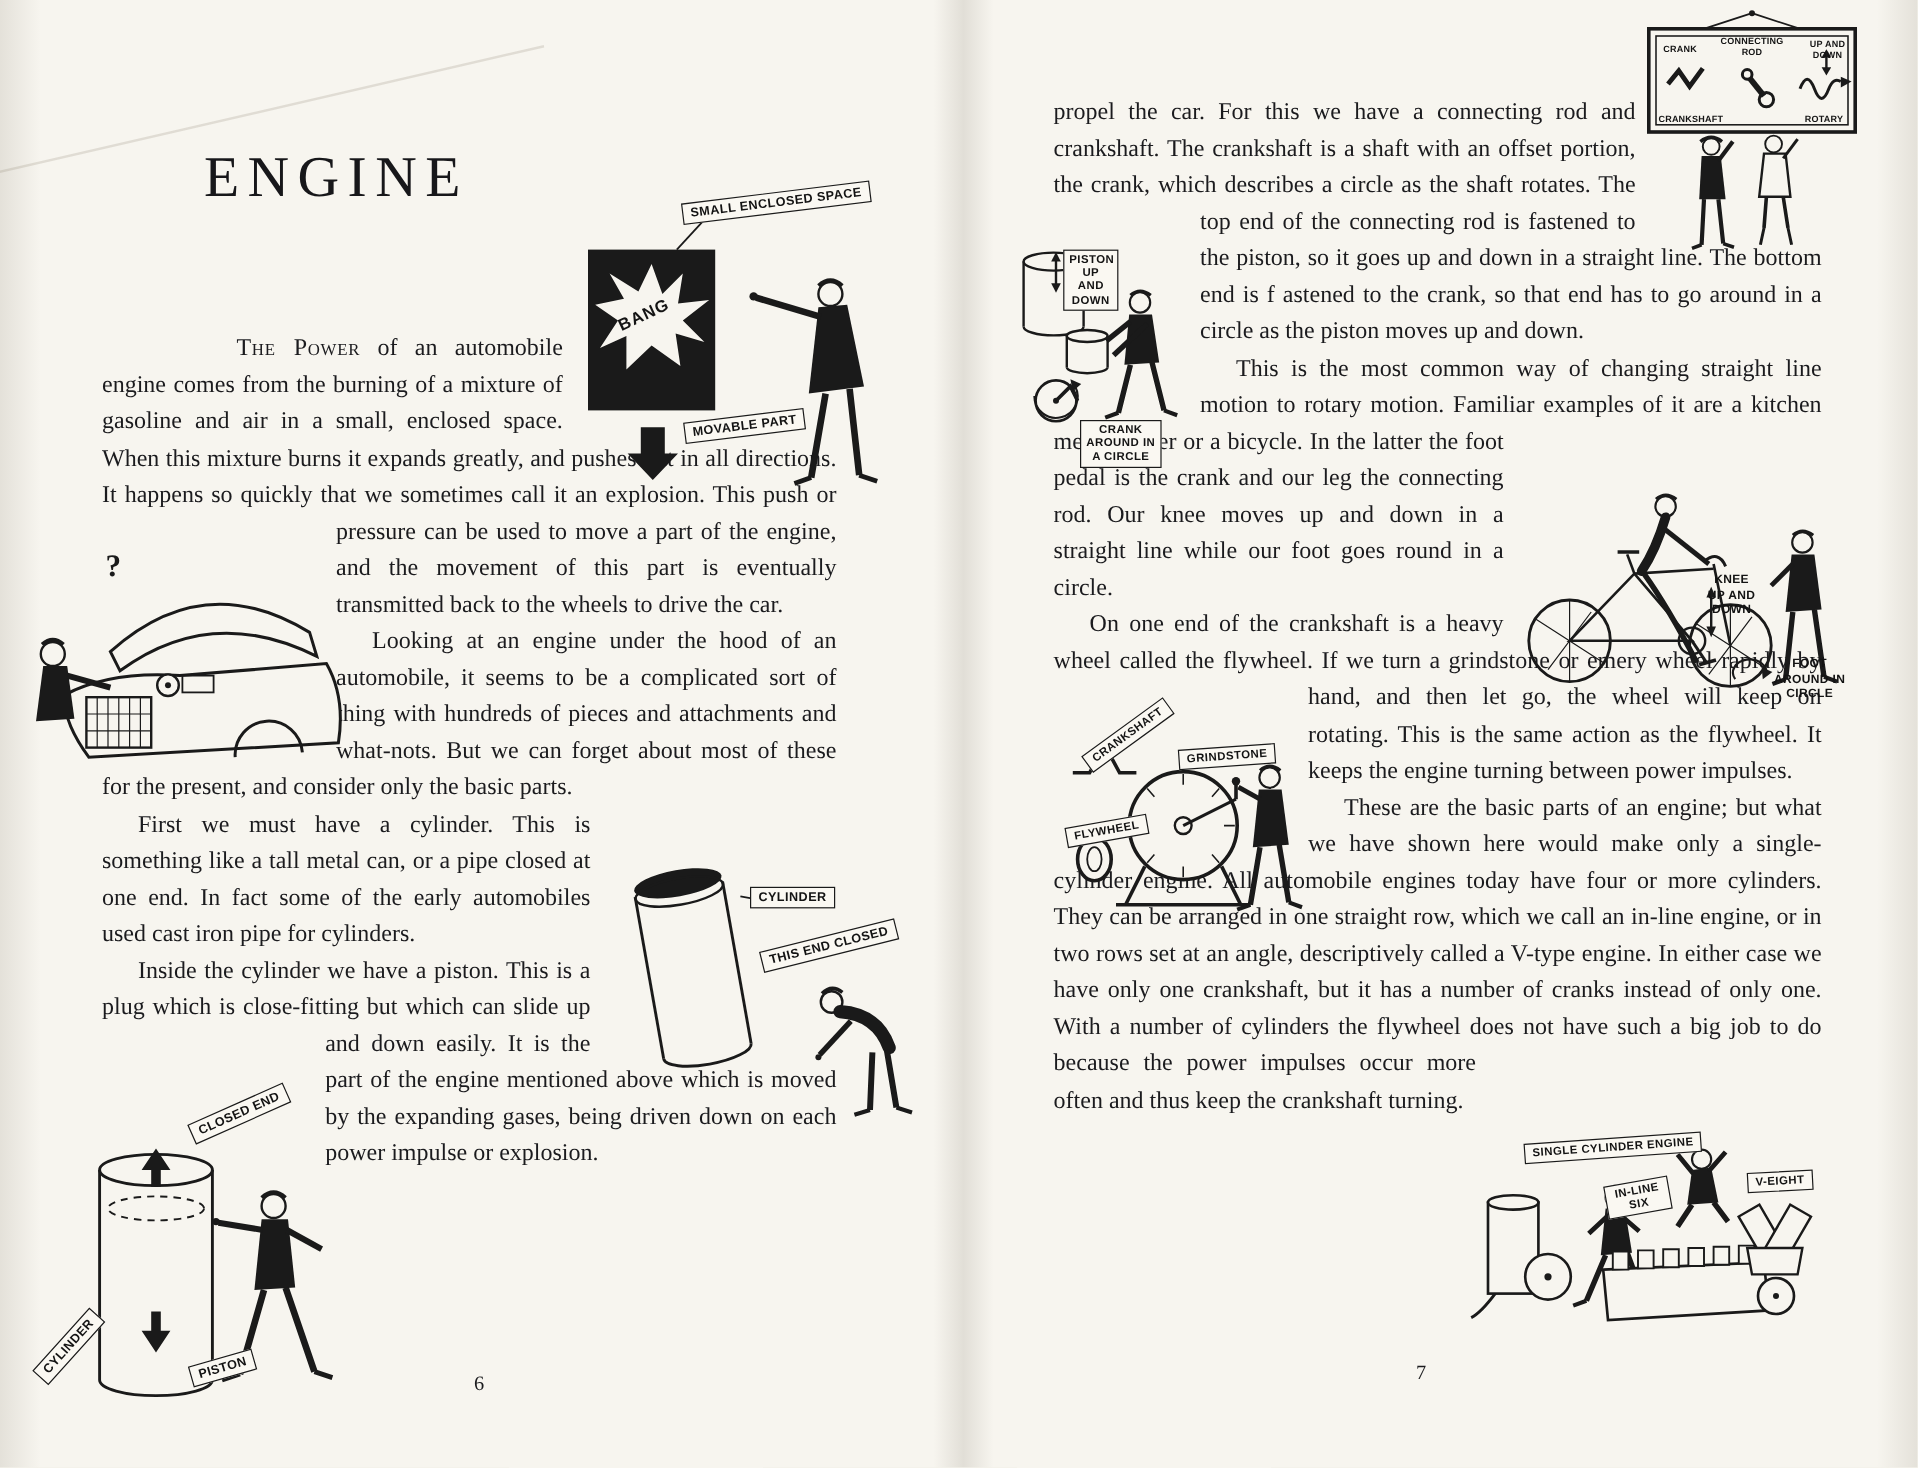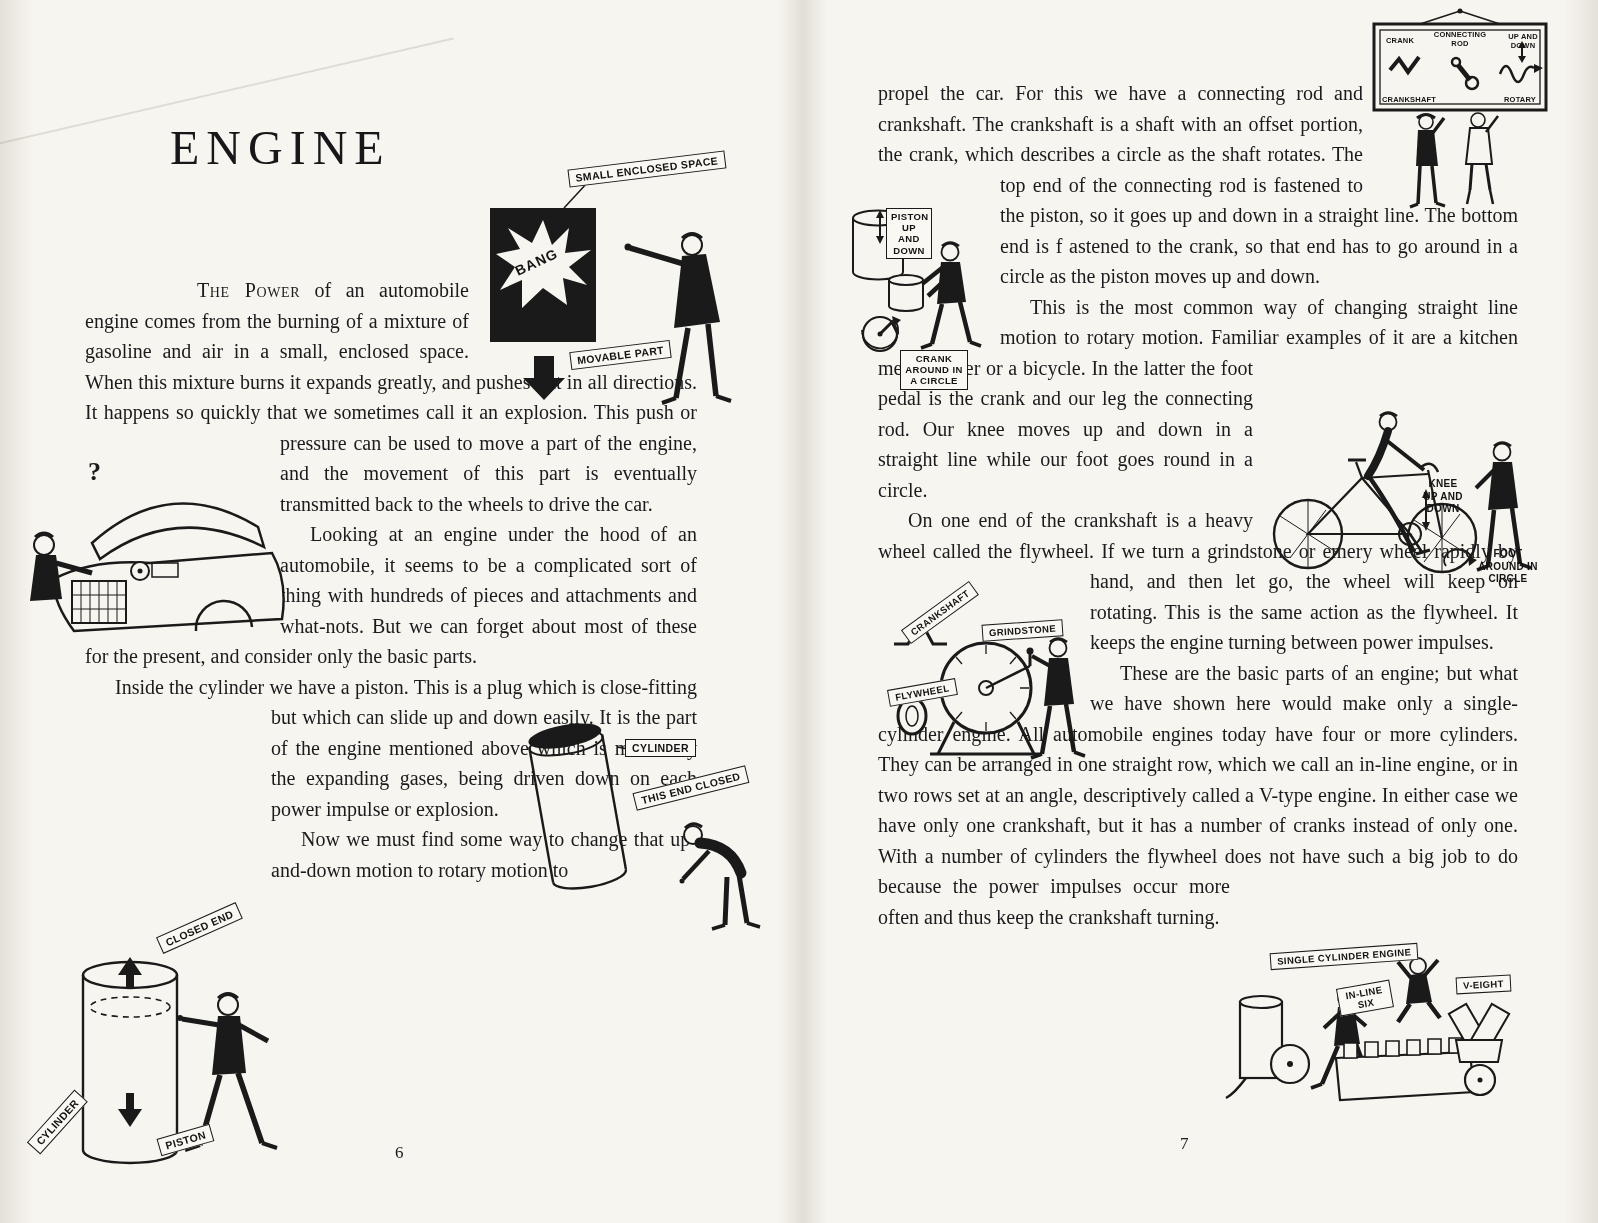--- a/index.html
+++ b/index.html
@@ -71,24 +71,24 @@
     <span class="spacer sp-explosion"></span>
     <h1 class="title-engine">ENGINE</h1>
 
     <p class="p1">
       <span class="lead">The Power</span>
       <span>of an automobile engine comes from the burning of a mixture of gasoline and air in a small, enclosed space. When this mixture burns it expands greatly, and pushes out in all directions. It happens so quickly that we sometimes call it an explosion. This push or pressure can be used to </span><span class="spacer sp-car"></span><span>move a part of the engine, and the movement of this part is eventually transmitted back to the wheels to drive the car.</span>
     </p>
 
     <p class="p2 ind">Looking at an engine under the hood of an automobile, it seems to be a complicated sort of thing with hundreds of pieces and attachments and what-nots. But we can forget about most of these for the present, and consider only the basic parts.</p>
 
+    <p class="p3 ind"><span class="spacer sp-cylinder"></span><span>First we must have a cylinder. This is something like a tall metal can, or a pipe closed at one end. In fact some of the early automobiles used cast iron pipe for cylinders.</span></p>
 
     <p class="p4 ind"><span>Inside the cylinder we have a piston. This is a plug which is close-fitting but which </span><span class="spacer sp-can"></span><span>can slide up and down easily. It is the part of the engine mentioned above which is moved by the expanding gases, being driven down on each power impulse or explosion.</span></p>
 
-    <p class="p5 ind">Now we must find some way to change that up-and-down motion to rotary motion to</p>
 
     <div class="pagenum" style="left:310px; top:1048px;">6</div>
 
     <div class="illus" style="left:385px; top:55px; width:305px; height:315px;">
       <svg width="305" height="315" viewBox="0 0 305 315">
         <line x1="118" y1="32" x2="94" y2="58" stroke="#1a1a1a" stroke-width="1.5"></line>
         <rect x="20" y="58" width="106" height="134" fill="#1a1a1a"></rect>
         <polygon points="73,70 82,95 99,78 95,103 121,100 99,117 117,135 93,128 97,155 73,138 52,158 52,130 30,140 45,117 26,104 50,99 38,78 62,93" fill="#f7f5ef"></polygon>
         <text x="48" y="126" transform="rotate(-25 48 126)" font-family="Liberation Sans, sans-serif" font-size="14" font-weight="bold" fill="#141414" letter-spacing="1">BANG</text>
         <polygon points="64,206 84,206 84,228 95,228 74,250 53,228 64,228" fill="#1a1a1a"></polygon>

